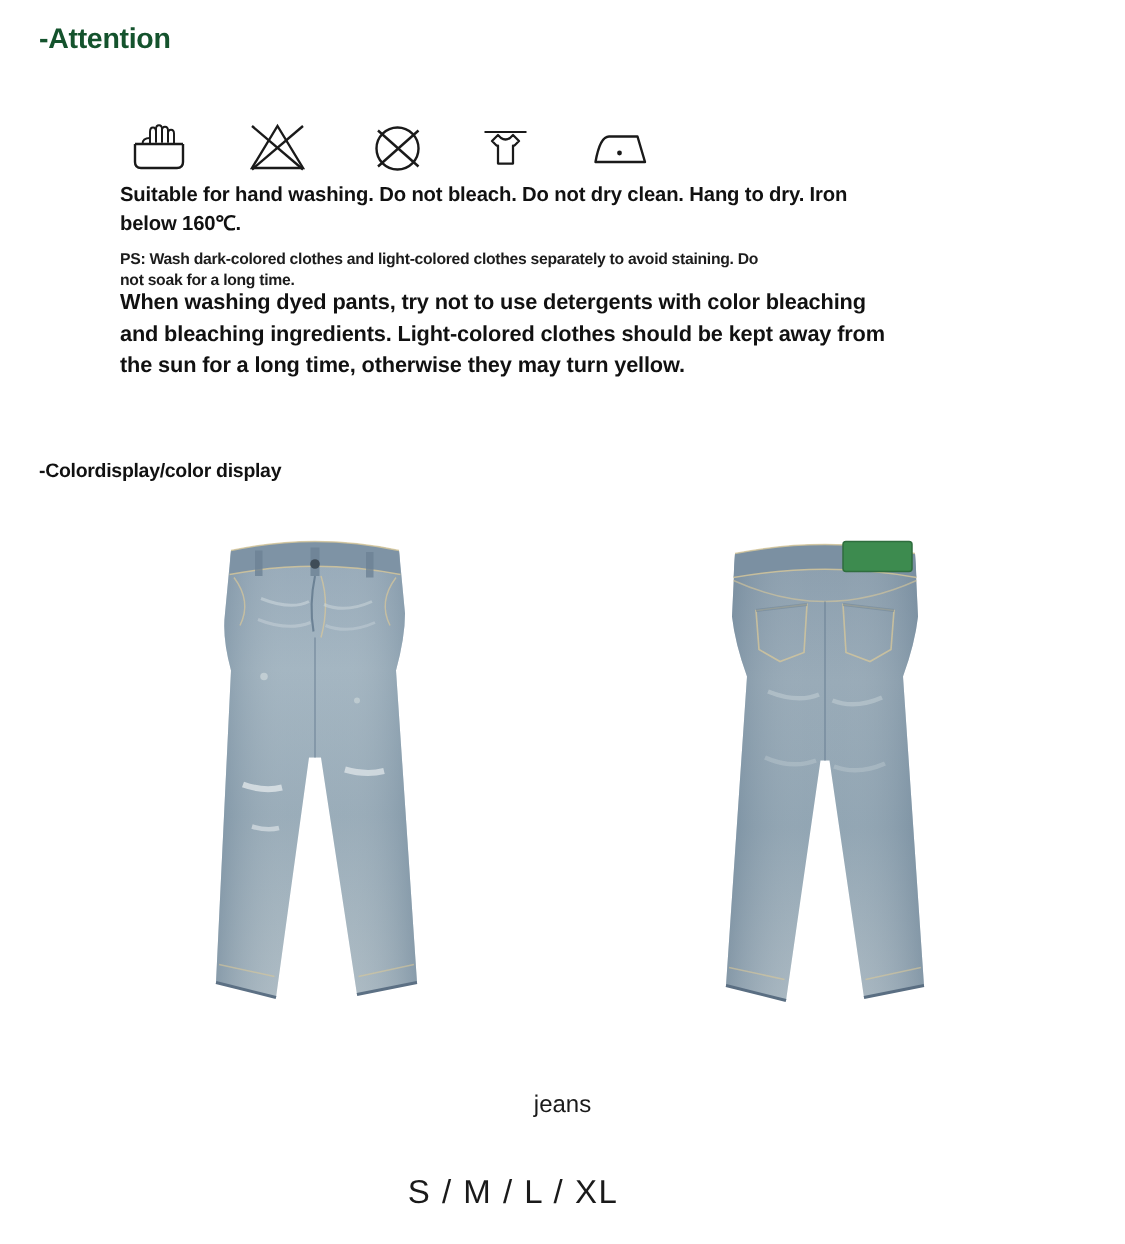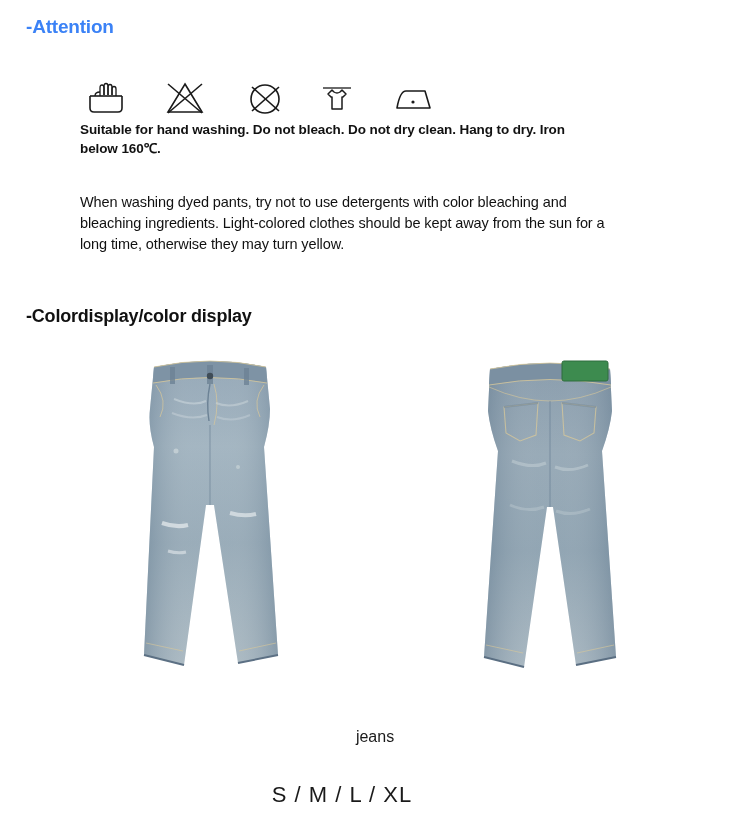--- a/index.html
+++ b/index.html
@@ -23,21 +23,21 @@
   }
 
   
   .attention-heading {
     position: absolute;
     left: 26px;
     top: 16px;
     font-size: 19px;
     font-weight: bold;
     letter-spacing: -0.2px;
-    color: #3b82f6;
+    color: #14532d;
   }
 
   
   .care-icons {
     position: absolute;
     left: 84px;
     top: 82px;
     width: 360px;
     height: 36px;
   }
@@ -78,32 +78,32 @@
     color: #1c1c1c;
     letter-spacing: -0.2px;
   }
 
   .warn-note {
     position: absolute;
     left: 80px;
     top: 192px;
     width: 525px;
     font-size: 14.5px;
-    font-weight: normal;
+    font-weight: bold;
     line-height: 21px;
     color: #111;
     letter-spacing: -0.1px;
   }
 
   
   .color-heading {
     position: absolute;
     left: 26px;
     top: 306px;
-    font-size: 18px;
+    font-size: 13px;
     font-weight: bold;
     letter-spacing: -0.2px;
     color: #111;
   }
 
   
   .product-area {
     position: absolute;
     left: 0;
     top: 355px;
@@ -187,20 +187,21 @@
     <span class="care-icon ci-4">
       <svg width="44" height="34" viewBox="0 0 44 34">
         <path d="M5 26 L38 26 L33 9 L14 9 Q8 9 5 26 Z" fill="none" stroke="#1a1a1a" stroke-width="1.6" stroke-linejoin="round"></path>
         <circle cx="21" cy="20" r="1.6" fill="#1a1a1a"></circle>
       </svg>
     </span>
   </div>
 
   <div class="care-line">Suitable for hand washing. Do not bleach. Do not dry clean. Hang to dry. Iron below 160℃.</div>
 
+  <div class="ps-note">PS: Wash dark-colored clothes and light-colored clothes separately to avoid staining. Do not soak for a long time.</div>
 
   <div class="warn-note">When washing dyed pants, try not to use detergents with color bleaching and bleaching ingredients. Light-colored clothes should be kept away from the sun for a long time, otherwise they may turn yellow.</div>
 
   <div class="color-heading">-Colordisplay/color display</div>
 
   <div class="product-area">
 
     <div class="product front">
       <svg width="200" height="345" viewBox="0 0 200 345">
         <defs>

